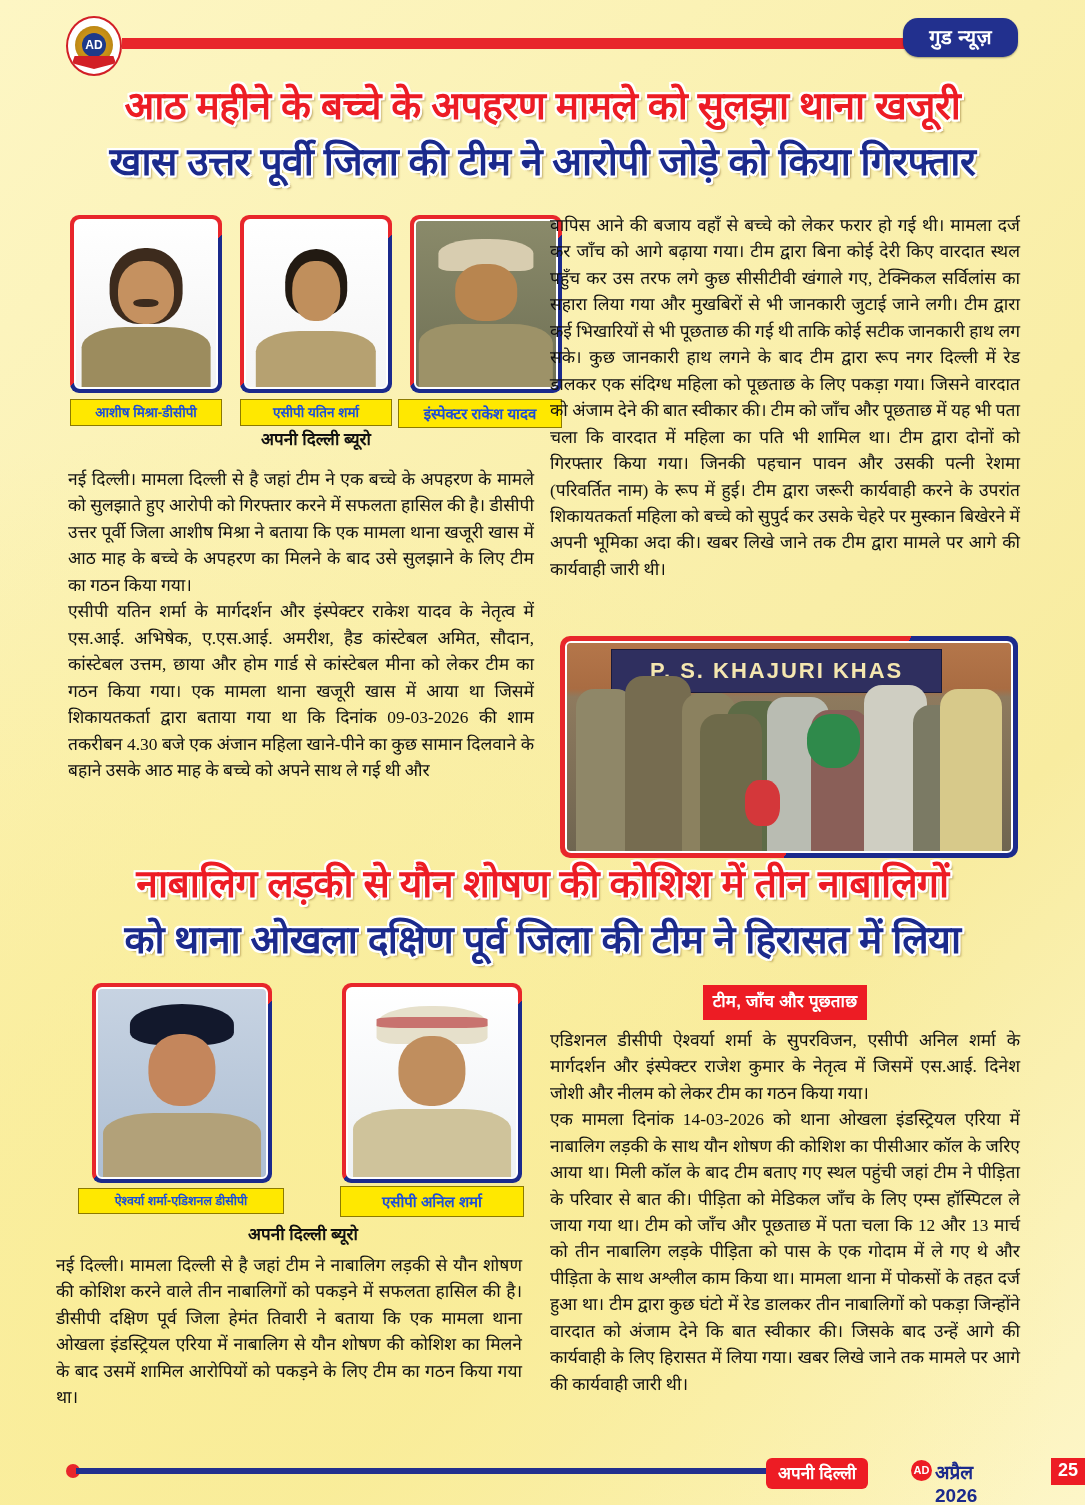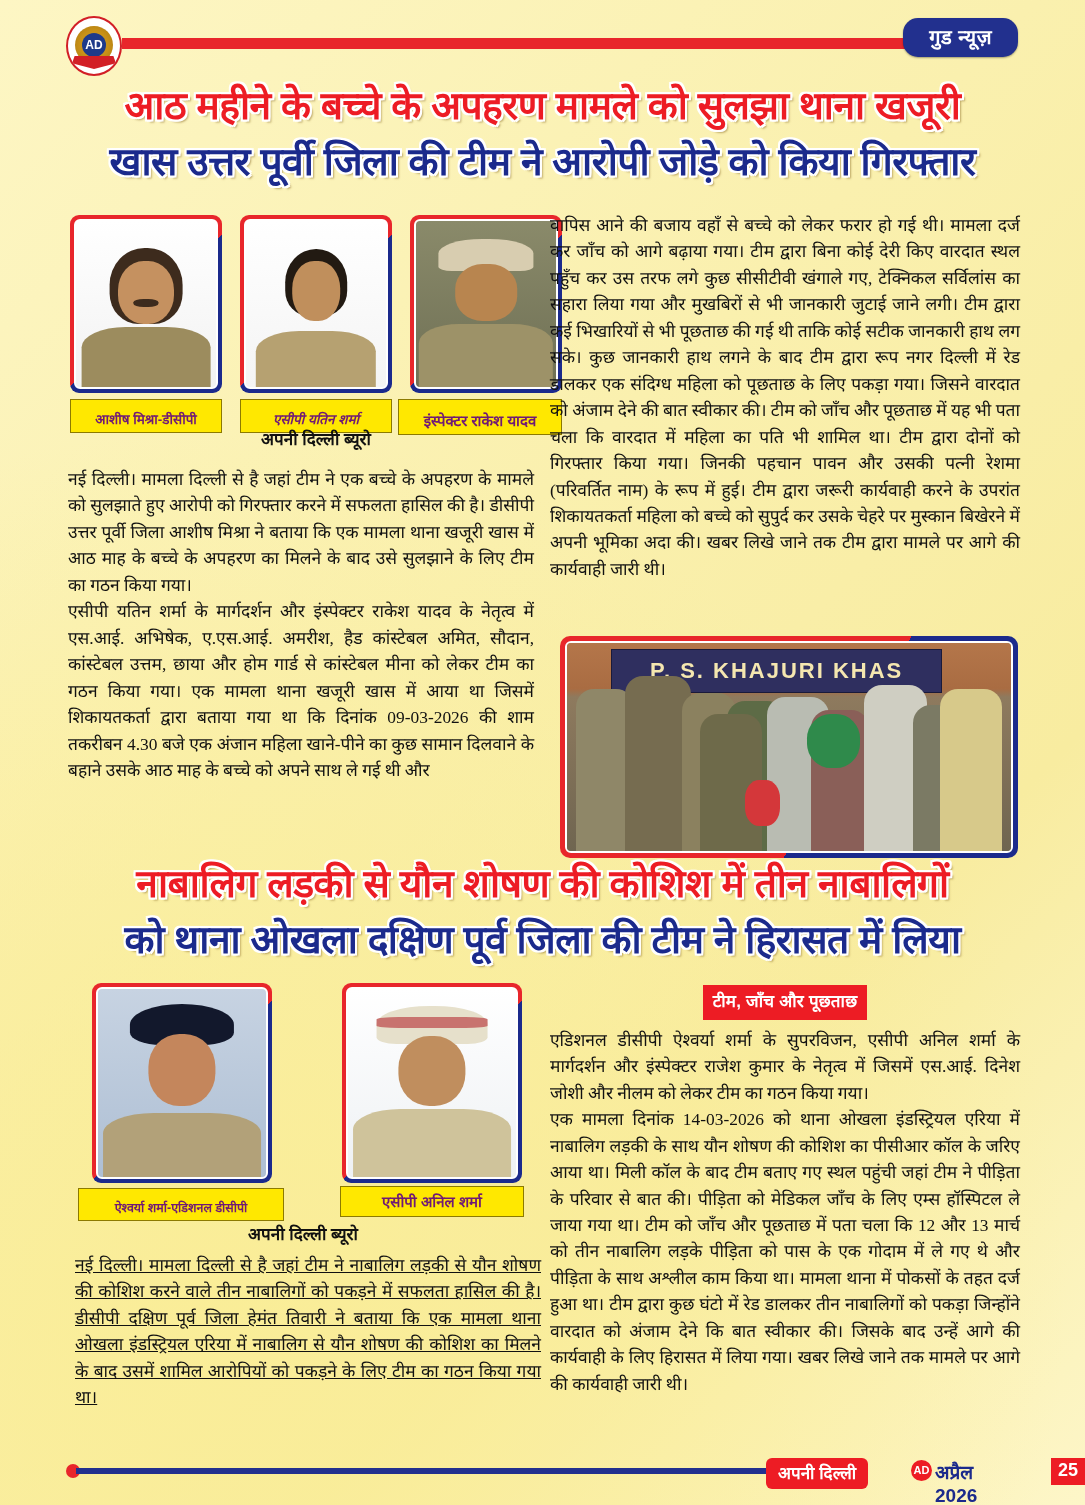--- a/index.html
+++ b/index.html
@@ -102,24 +102,24 @@
     border:2px solid #ffffff;
     box-sizing:border-box;
     overflow:hidden;
     position:relative;
     background:#cfd6de;
   }
   .cap{
     position:absolute;
     background:#ffe800;
     border:1px solid #8c7a00;
-    color:#701a75;
+    color:#1d4ed8;
     font-size:13.5px;font-weight:bold;
     text-align:center;
-    padding:10px 2px 4px 2px;
+    padding:3px 2px 4px 2px;
     box-sizing:border-box;
     font-family:"Liberation Sans", sans-serif;
     white-space:nowrap;
     overflow:hidden;
   }
 
   .byline{
     position:absolute;
     text-align:center;
     font-size:17px;font-weight:bold;color:#111;
@@ -242,21 +242,21 @@
   </div>
   <div class="photo" style="left:410px;top:215px;width:152px;height:178px;">
     <div class="inner" style="background:linear-gradient(#8a8a6a,#6f7055);">
       <div style="position:absolute;left:50%;top:11%;width:68%;height:19%;transform:translateX(-50%);background:#d8cdb0;border-radius:46% 46% 14% 14%;"></div>
       <div style="position:absolute;left:50%;top:26%;width:44%;height:34%;transform:translateX(-50%);background:#b8854f;border-radius:44%;"></div>
       <div style="position:absolute;left:50%;bottom:0;width:96%;height:38%;transform:translateX(-50%);background:#9d9268;border-radius:30% 30% 0 0;"></div>
     </div>
   </div>
 
   <div class="cap" style="left:70px;top:399px;width:152px;">आशीष मिश्रा-डीसीपी</div>
-  <div class="cap" style="left:240px;top:399px;width:152px;font-style:italic;">एसीपी यतिन शर्मा</div>
+  <div class="cap" style="left:240px;top:399px;width:152px;">एसीपी यतिन शर्मा</div>
   <div class="cap" style="left:398px;top:399px;width:164px;font-size:15px;">इंस्पेक्टर राकेश यादव</div>
 
   <div class="byline" style="left:70px;top:427px;width:492px;">अपनी दिल्ली ब्यूरो</div>
 
   <div class="col" style="left:68px;top:458px;width:466px;margin-top:8px;">
     <p>नई दिल्ली। मामला दिल्ली से है जहां टीम ने एक बच्चे के अपहरण के मामले को सुलझाते हुए आरोपी को गिरफ्तार करने में सफलता हासिल की है। डीसीपी उत्तर पूर्वी जिला आशीष मिश्रा ने बताया कि एक मामला थाना खजूरी खास में आठ माह के बच्चे के अपहरण का मिलने के बाद उसे सुलझाने के लिए टीम का गठन किया गया।</p>
     <p>एसीपी यतिन शर्मा के मार्गदर्शन और इंस्पेक्टर राकेश यादव के नेतृत्व में एस.आई. अभिषेक, ए.एस.आई. अमरीश, हैड कांस्टेबल अमित, सौदान, कांस्टेबल उत्तम, छाया और होम गार्ड से कांस्टेबल मीना को लेकर टीम का गठन किया गया। एक मामला थाना खजूरी खास में आया था जिसमें शिकायतकर्ता द्वारा बताया गया था कि दिनांक 09-03-2026 की शाम तकरीबन 4.30 बजे एक अंजान महिला खाने-पीने का कुछ सामान दिलवाने के बहाने उसके आठ माह के बच्चे को अपने साथ ले गई थी और</p>
   </div>
 
   <div class="col" style="left:550px;top:212px;width:470px;">
@@ -305,21 +305,21 @@
       <div style="position:absolute;left:50%;top:25%;width:40%;height:37%;transform:translateX(-50%);background:#c08e5e;border-radius:46%;"></div>
       <div style="position:absolute;left:50%;bottom:0;width:94%;height:36%;transform:translateX(-50%);background:#cfc39b;border-radius:30% 30% 0 0;"></div>
     </div>
   </div>
 
   <div class="cap" style="left:78px;top:1188px;width:206px;font-size:12.5px;">ऐश्वर्या शर्मा-एडिशनल डीसीपी</div>
   <div class="cap" style="left:340px;top:1186px;width:184px;font-size:15px;padding-top:4px;padding-bottom:5px;">एसीपी अनिल शर्मा</div>
 
   <div class="byline" style="left:70px;top:1222px;width:466px;">अपनी दिल्ली ब्यूरो</div>
 
-  <div class="col" style="left:75px;top:1252px;width:466px;text-decoration:underline;">
+  <div class="col" style="left:56px;top:1252px;width:466px;">
     <p>नई दिल्ली। मामला दिल्ली से है जहां टीम ने नाबालिग लड़की से यौन शोषण की कोशिश करने वाले तीन नाबालिगों को पकड़ने में सफलता हासिल की है। डीसीपी दक्षिण पूर्व जिला हेमंत तिवारी ने बताया कि एक मामला थाना ओखला इंडस्ट्रियल एरिया में नाबालिग से यौन शोषण की कोशिश का मिलने के बाद उसमें शामिल आरोपियों को पकड़ने के लिए टीम का गठन किया गया था।</p>
   </div>
 
   <div class="col" style="left:550px;top:985px;width:470px;">
     <span class="subhead" style="margin-top:0;">टीम, जाँच और पूछताछ</span>
     <p>एडिशनल डीसीपी ऐश्वर्या शर्मा के सुपरविजन, एसीपी अनिल शर्मा के मार्गदर्शन और इंस्पेक्टर राजेश कुमार के नेतृत्व में जिसमें एस.आई. दिनेश जोशी और नीलम को लेकर टीम का गठन किया गया।</p>
     <p>एक मामला दिनांक 14-03-2026 को थाना ओखला इंडस्ट्रियल एरिया में नाबालिग लड़की के साथ यौन शोषण की कोशिश का  पीसीआर कॉल के जरिए आया था। मिली कॉल के बाद टीम बताए गए स्थल पहुंची जहां टीम ने पीड़िता के परिवार से बात की। पीड़िता को मेडिकल जाँच के लिए एम्स हॉस्पिटल ले जाया गया था। टीम को जाँच और पूछताछ में पता चला कि 12 और 13 मार्च को तीन नाबालिग लड़के पीड़िता को पास के एक गोदाम में ले गए थे और पीड़िता के साथ अश्लील काम किया था। मामला थाना में पोकसों के तहत दर्ज हुआ था। टीम द्वारा कुछ घंटो में रेड डालकर तीन नाबालिगों को पकड़ा जिन्होंने वारदात को अंजाम देने कि बात स्वीकार की। जिसके बाद उन्हें आगे की कार्यवाही के लिए हिरासत में लिया गया। खबर लिखे जाने तक मामले पर आगे की कार्यवाही जारी थी।</p>
   </div>
 
   <div class="footer">

